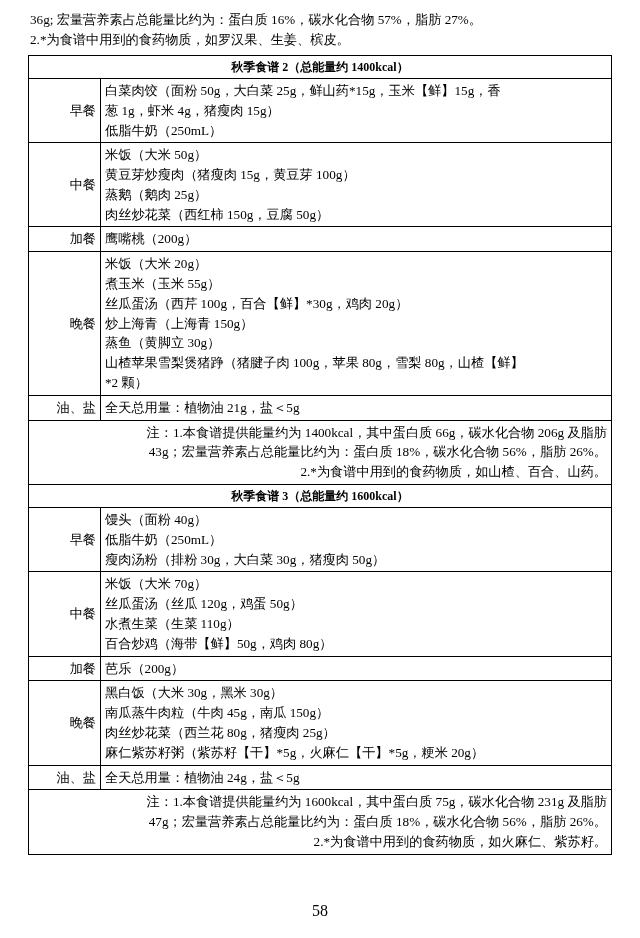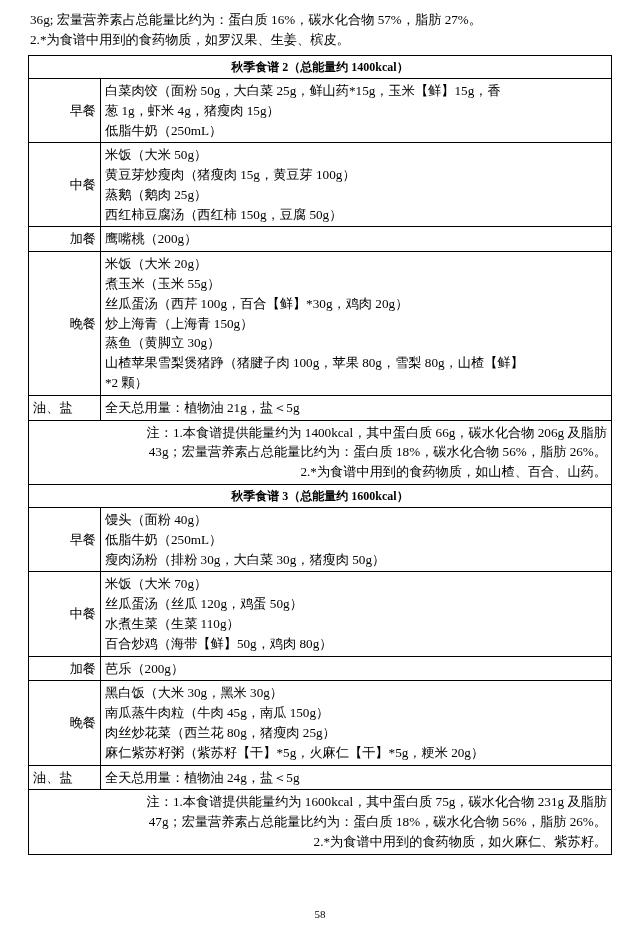--- a/index.html
+++ b/index.html
@@ -53,38 +53,38 @@
     vertical-align: middle;
   }
   td.meal-items {
     vertical-align: middle;
   }
   td.meal-items div {
     white-space: nowrap;
   }
   td.oil-label {
     width: 72px;
-    text-align: left;
+    text-align: right;
     font-family: Liberation Serif, serif;
   }
   td.note {
     padding: 2px 6px;
     line-height: 1.55;
     text-align: right;
   }
   td.note div {
     white-space: nowrap;
   }
   .pagenum {
     position: absolute;
     bottom: 18px;
     left: 0;
     width: 640px;
     text-align: center;
-    font-size: 11px;
+    font-size: 16px;
     font-family: "Liberation Serif", serif;
   }
 </style>
 </head>
 <body>
 
 <div class="page">
 
   <div class="intro">
     <div>36g; 宏量营养素占总能量比约为：蛋白质 16%，碳水化合物 57%，脂肪 27%。</div>
@@ -108,21 +108,21 @@
           <div>葱 1g，虾米 4g，猪瘦肉 15g）</div>
           <div>低脂牛奶（250mL）</div>
         </td>
       </tr>
       <tr>
         <td class="meal-name">中餐</td>
         <td class="meal-items">
           <div>米饭（大米 50g）</div>
           <div>黄豆芽炒瘦肉（猪瘦肉 15g，黄豆芽 100g）</div>
           <div>蒸鹅（鹅肉 25g）</div>
-          <div>西红柿豆腐汤（西红柿 150g，豆腐 50g）</div>
+          <div>肉丝炒花菜（西红柿 150g，豆腐 50g）</div>
         </td>
       </tr>
       <tr>
         <td class="meal-name">加餐</td>
         <td class="meal-items">
           <div>鹰嘴桃（200g）</div>
         </td>
       </tr>
       <tr>
         <td class="meal-name">晚餐</td>

